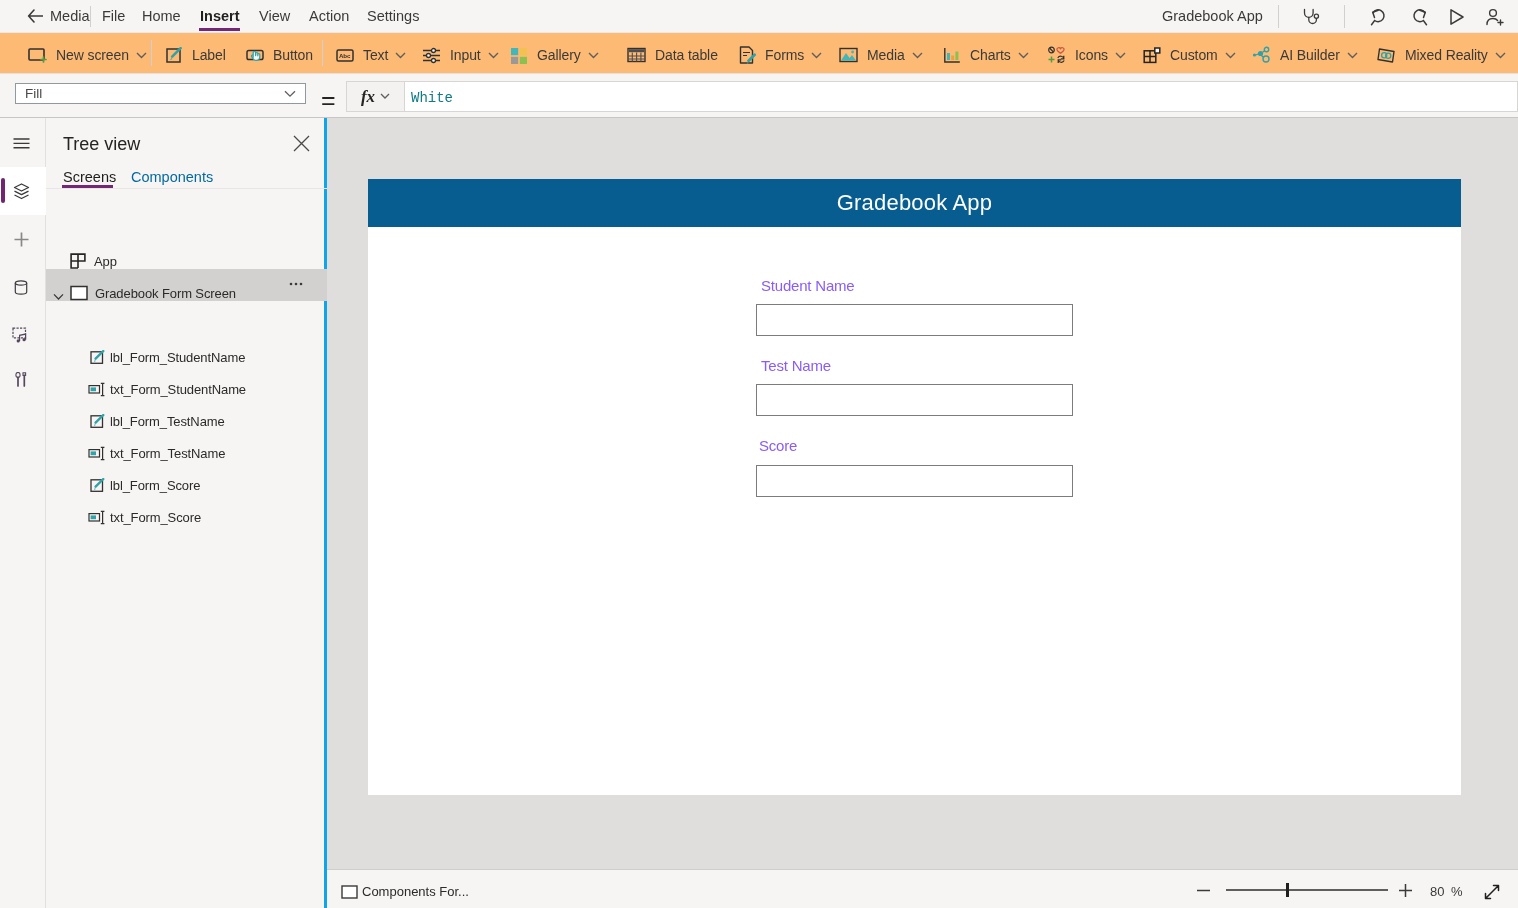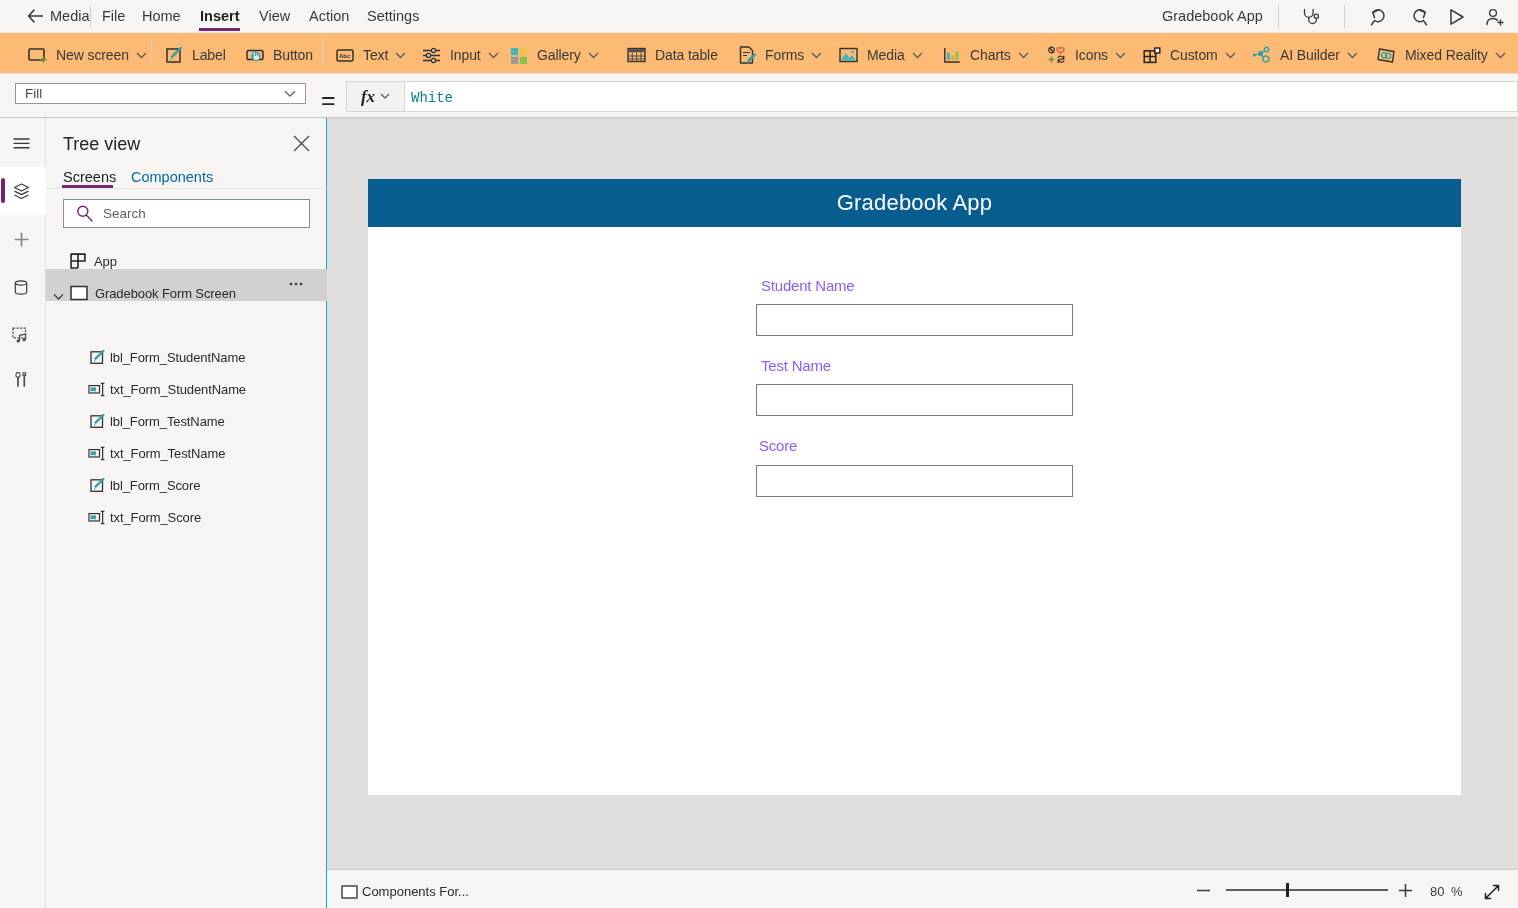--- a/index.html
+++ b/index.html
@@ -8,21 +8,21 @@
 .abs{position:absolute}
 #menubar{left:0;top:0;width:1518px;height:33px;background:#f6f5f4;border-bottom:1px solid #ebe9e7}
 .mitem{position:absolute;top:0;height:32px;line-height:32px;font-size:14.5px;color:#3b3a39;white-space:nowrap}
 .vdiv{position:absolute;width:1px;background:#d2d0ce}
 #toolbar{left:0;top:33px;width:1518px;height:41px;background:#fdba74;border-bottom:1px solid #e3e1df}
 .titem{position:absolute;top:2px;height:40px;display:flex;align-items:center;font-size:14px;letter-spacing:-.1px;color:#3b3a39;white-space:nowrap}
 .titem svg.ic{margin-right:9px}
 .titem svg.ch{margin-left:7px}
 #formulabar{left:0;top:74px;width:1518px;height:44px;background:#f6f5f4;border-bottom:1px solid #c8c6c4}
 #rail{left:0;top:118px;width:46px;height:790px;background:#f6f5f4;border-right:1px solid #e3e1df}
-#tree{left:46px;top:118px;width:281px;height:790px;background:#f6f5f4;border-right:1px solid #0ea5e9}
+#tree{left:46px;top:118px;width:281px;height:790px;background:#f6f5f4;border-right:3px solid #0ea5e9}
 #work{left:327px;top:118px;width:1191px;height:751px;background:#dfdedd}
 #bottombar{left:327px;top:869px;width:1191px;height:39px;background:#f6f5f4;border-top:1px solid #d0cecc}
 .trow{position:absolute;left:0;width:281px;height:32px;display:flex;align-items:flex-end;font-size:13px;letter-spacing:-.1px;color:#2b2a29}
 #canvas{position:absolute;left:41px;top:61px;width:1093px;height:616px;background:#fff}
 #bluehdr{position:absolute;left:0;top:0;width:1093px;height:48px;background:#075d90;display:flex;align-items:center;justify-content:center}
 #bluehdr span{color:#fff;font-size:22px;letter-spacing:.2px}
 .clabel{position:absolute;font-size:15px;letter-spacing:-.2px;color:#8b5cf6}
 .cinput{position:absolute;width:317px;height:32px;background:#fff;border:1px solid #7c7c7c}
 </style>
 </head>
@@ -280,27 +280,20 @@
 
 <div class="abs" id="tree">
   <div class="abs" style="left:17px;top:16px;font-size:18px;color:#252423">Tree view</div>
   <svg class="abs" style="left:247px;top:17px" width="17" height="17" viewBox="0 0 17 17">
       <path d="M1 1 L16 16 M16 1 L1 16" stroke="#4a4947" stroke-width="1.3"></path>
     </svg>
   <div class="abs" style="left:17px;top:51px;font-size:14.5px;color:#201f1e">Screens</div>
   <div class="abs" style="left:85px;top:51px;font-size:14.5px;color:#0369a1">Components</div>
   <div class="abs" style="left:16px;top:67px;width:51px;height:3px;background:#742774"></div>
   <div class="abs" style="left:0;top:70px;width:281px;height:1px;background:#e8e6e4"></div>
-  <div class="abs" style="left:17px;top:81px;width:247px;height:29px;background:#fff;border:1px solid #7f8e94;display:flex;align-items:center">
-    <svg style="margin-left:12px" width="18" height="18" viewBox="0 0 18 18">
-        <circle cx="6.8" cy="6.3" r="5" stroke="#742774" stroke-width="1.4" fill="none"></circle>
-        <path d="M10.5 10.2 L16 16" stroke="#742774" stroke-width="1.4" stroke-linecap="round"></path>
-      </svg>
-    <span style="margin-left:9px;font-size:13.5px;color:#605e5c">Search</span>
-  </div>
   <div class="trow" style="top:119px">
     <svg style="margin-left:24px" width="16" height="16" viewBox="0 0 16 16">
         <path d="M8 1.1 H1.1 V15 H8 M8 1.1 H14.9 V8 H1.1 M8 1.1 V15" stroke="#252423" stroke-width="1.6" fill="none"></path>
       </svg>
     <span style="margin-left:8px">App</span>
   </div>
   <div class="trow" style="top:151px;background:#d2d1d0">
     <svg style="margin-left:7px" width="11" height="8" viewBox="0 0 11 8">
         <path d="M1 1.4 l4.5 4.6 L10 1.4" stroke="#3b3a39" stroke-width="1.3" fill="none"></path>
       </svg>

